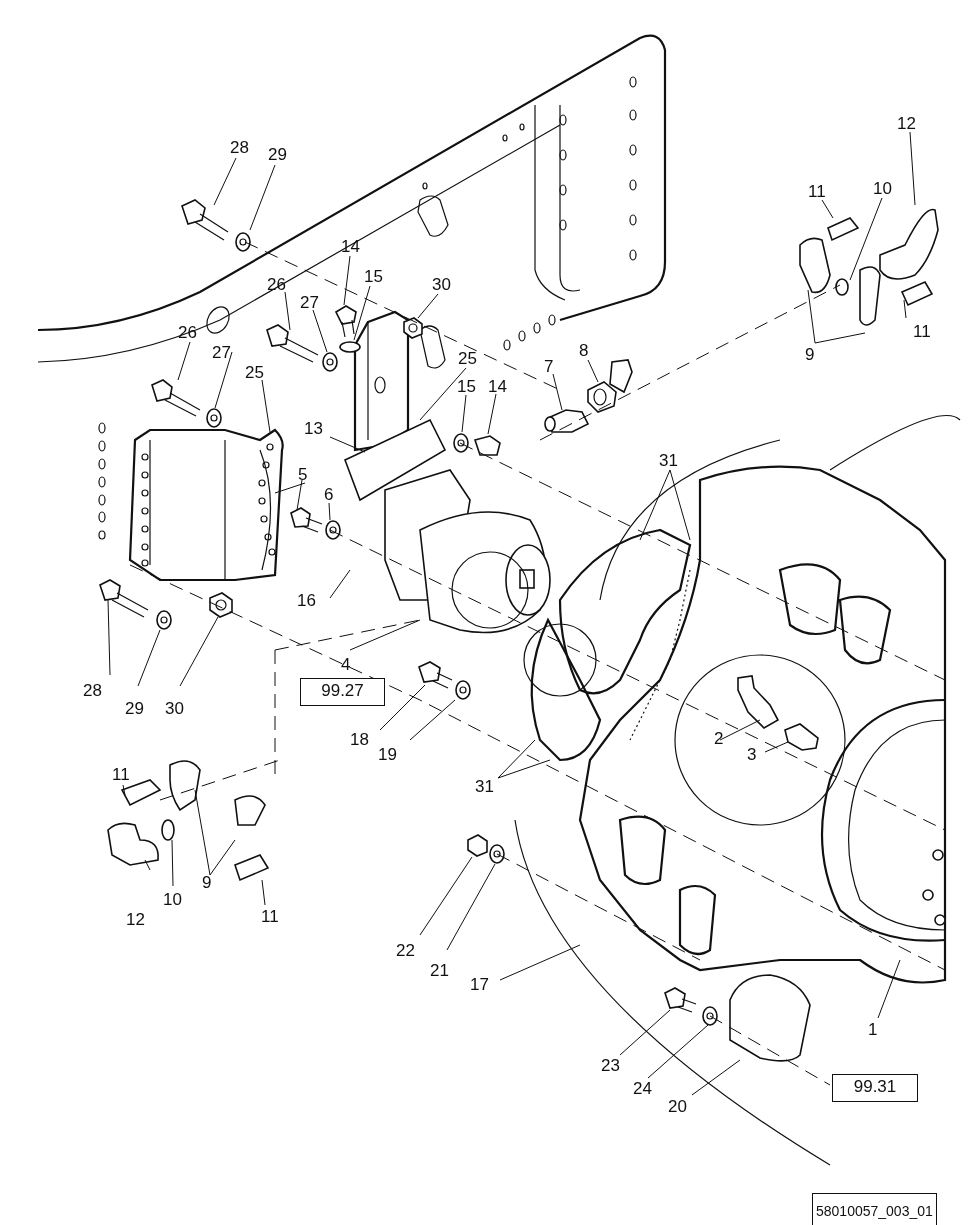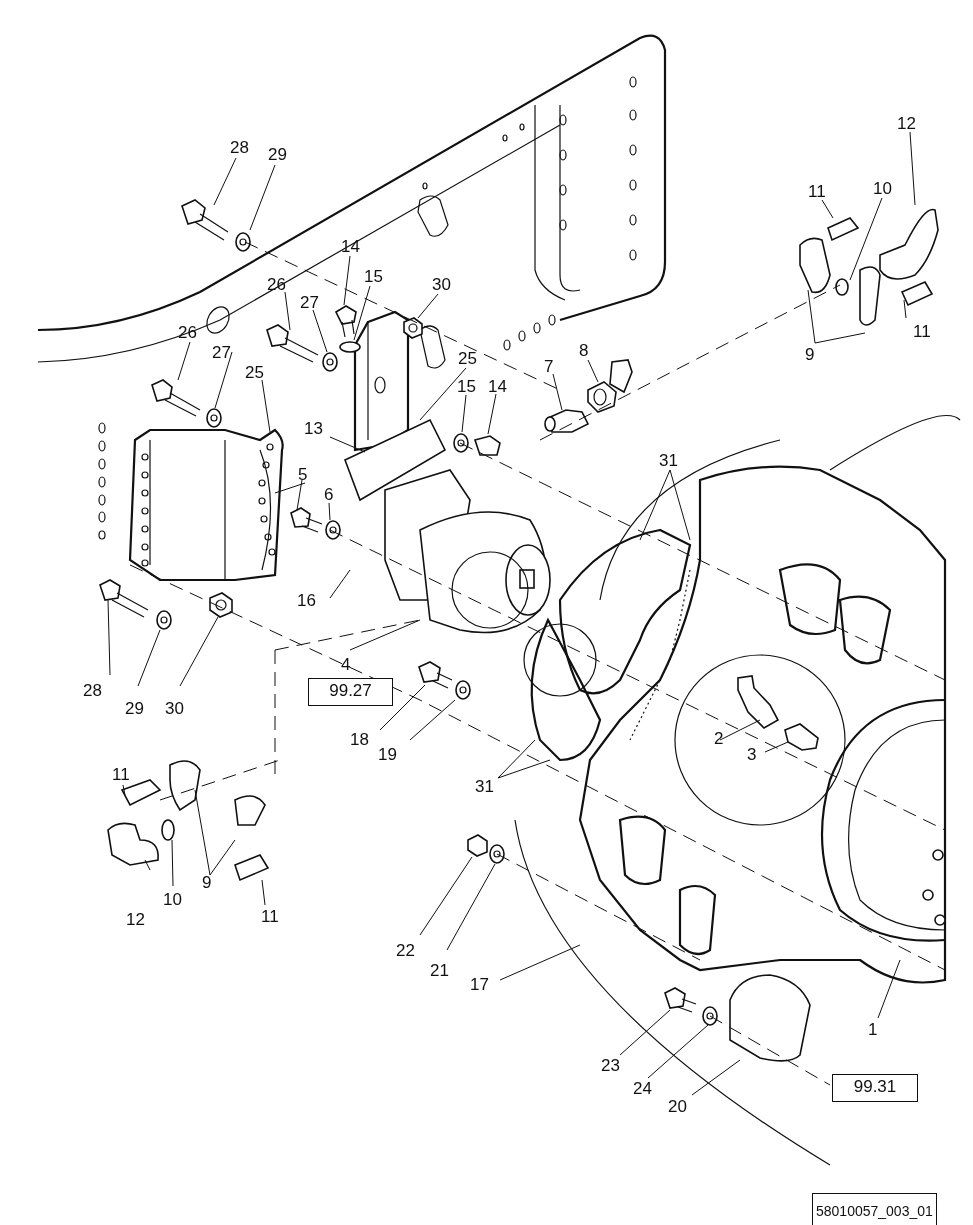--- a/index.html
+++ b/index.html
@@ -305,15 +305,15 @@
     <text class="callout" x="396" y="956">22</text>
     <text class="callout" x="430" y="976">21</text>
     <text class="callout" x="470" y="990">17</text>
     <text class="callout" x="868" y="1035">1</text>
     <text class="callout" x="601" y="1071">23</text>
     <text class="callout" x="633" y="1094">24</text>
     <text class="callout" x="668" y="1112">20</text>
   </g>
 </svg>
 
-<div class="refbox" style="left:308px;top:678px;width:83px;height:26px;">99.27</div>
+<div class="refbox" style="left:300px;top:678px;width:83px;height:26px;">99.27</div>
 <div class="refbox" style="left:832px;top:1041px;width:84px;height:26px;margin-top:33px;">99.31</div>
 <div class="docid" style="left:812px;top:1193px;">58010057_003_01</div>
 
 </body></html>

